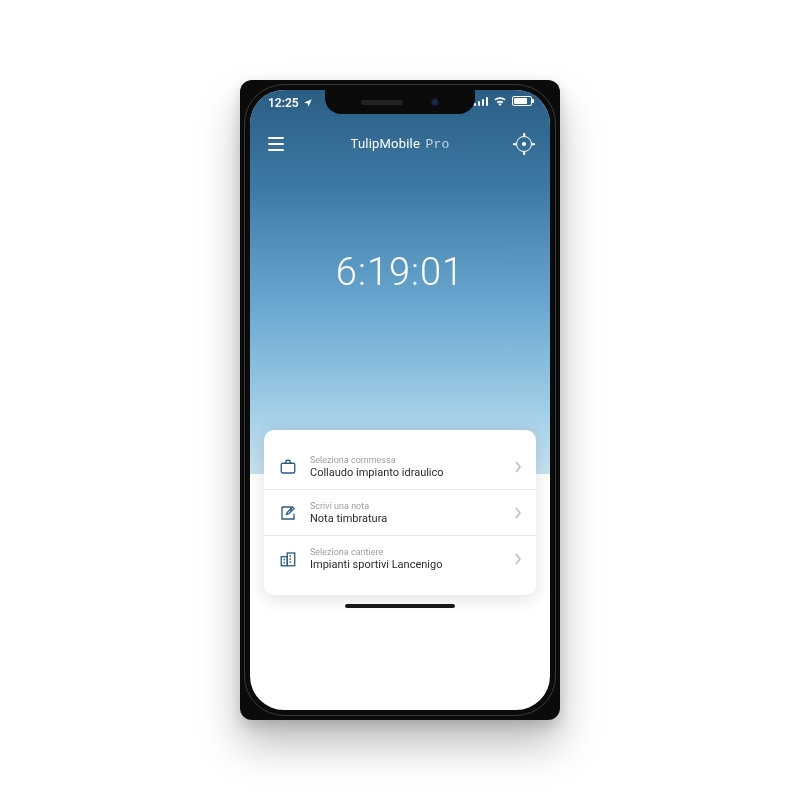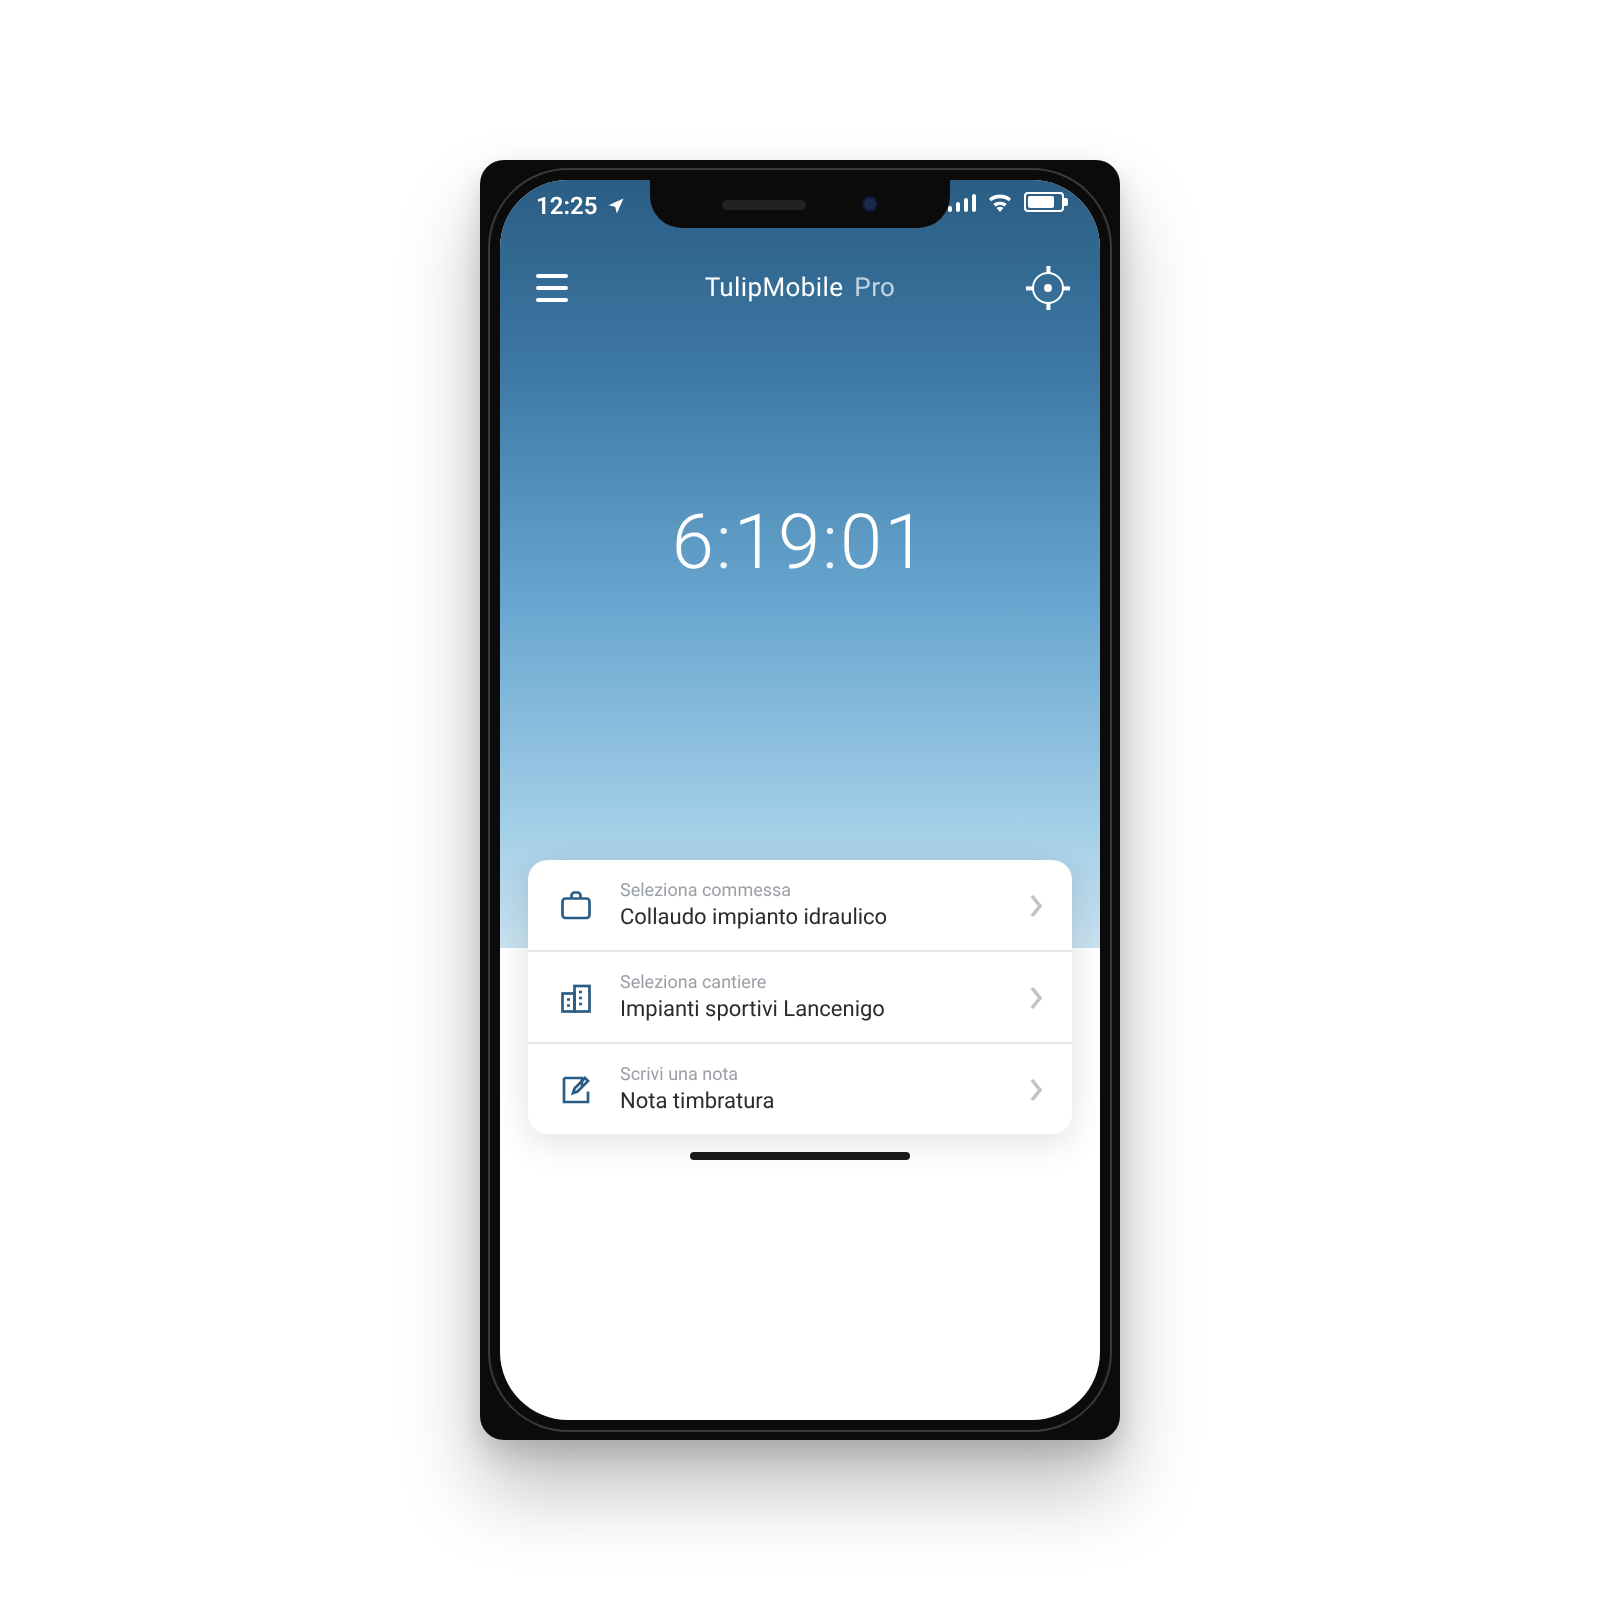--- a/index.html
+++ b/index.html
@@ -101,21 +101,21 @@
     position:relative;
     z-index:5;
     height:40px;
     display:flex;
     align-items:center;
     justify-content:space-between;
     padding:0 16px;
     color:#fff;
   }
   .title{font-size:13px;font-weight:400;letter-spacing:0.2px;}
-  .title .pro{opacity:0.7;margin-left:2px;}
+  .title .pro{opacity:0.7;margin-left:2px;font-family:Liberation Mono, monospace;}
   .iconbtn{width:20px;height:20px;display:flex;align-items:center;justify-content:center;cursor:pointer;}
   .hamburger{display:flex;flex-direction:column;gap:4px;}
   .hamburger span{display:block;width:16px;height:1.8px;background:#fff;border-radius:1px;}
   .target-icon{position:relative;width:16px;height:16px;border-radius:50%;border:1.6px solid #fff;}
   .target-icon::before{content:"";position:absolute;top:50%;left:50%;width:4px;height:4px;background:#fff;border-radius:50%;transform:translate(-50%,-50%);}
   .target-icon .tick{position:absolute;background:#fff;}
   .target-icon .t1{top:-4px;left:50%;width:1.6px;height:4px;transform:translateX(-50%);}
   .target-icon .t2{bottom:-4px;left:50%;width:1.6px;height:4px;transform:translateX(-50%);}
   .target-icon .t3{left:-4px;top:50%;height:1.6px;width:4px;transform:translateY(-50%);}
   .target-icon .t4{right:-4px;top:50%;height:1.6px;width:4px;transform:translateY(-50%);}
@@ -131,21 +131,21 @@
     letter-spacing:1px;
   }
   .clock .colon{color:#fff;opacity:0.9;}
   
   .card{
     position:relative;z-index:5;
     margin:auto 14px 0 14px;
     background:#ffffff;
     border-radius:10px;
     box-shadow:0 4px 18px rgba(0,0,0,0.12);
-    padding:0 0;
+    padding:14px 0;
     margin-top:136px;
   }
   .row{
     display:flex;
     align-items:center;
     gap:12px;
     padding:11px 14px 10px 14px;
     border-bottom:1px solid #e6e6e6;
     cursor:pointer;
   }
@@ -272,55 +272,55 @@
         <div class="chev">
           <svg width="8" height="12" viewBox="0 0 8 12" fill="none" stroke="#bfc4c9" stroke-width="1.8">
               <path d="M2 1l4 5-4 5"></path>
             </svg>
         </div>
       </div>
 
       <div class="row">
         <div class="ico">
           <svg width="18" height="18" viewBox="0 0 24 24" fill="none" stroke="#2b5d84" stroke-width="1.8">
+              <path d="M4 4h12v6"></path>
+              <path d="M4 4v16h16v-7"></path>
+              <path d="M20 6l-7 7-3 1 1-3 7-7 2 2z"></path>
+            </svg>
+        </div>
+        <div class="txt">
+          <div class="label">Scrivi una nota</div>
+          <div class="value">Nota timbratura</div>
+        </div>
+        <div class="chev">
+          <svg width="8" height="12" viewBox="0 0 8 12" fill="none" stroke="#bfc4c9" stroke-width="1.8">
+              <path d="M2 1l4 5-4 5"></path>
+            </svg>
+        </div>
+      </div>
+
+      <div class="row">
+        <div class="ico">
+          <svg width="18" height="18" viewBox="0 0 24 24" fill="none" stroke="#2b5d84" stroke-width="1.8">
               <rect x="3" y="9" width="8" height="12"></rect>
               <rect x="11" y="4" width="10" height="17"></rect>
               <path d="M14 8h2M14 12h2M14 16h2M6 13h2M6 17h2"></path>
             </svg>
         </div>
         <div class="txt">
           <div class="label">Seleziona cantiere</div>
           <div class="value">Impianti sportivi Lancenigo</div>
         </div>
         <div class="chev">
           <svg width="8" height="12" viewBox="0 0 8 12" fill="none" stroke="#bfc4c9" stroke-width="1.8">
               <path d="M2 1l4 5-4 5"></path>
             </svg>
         </div>
       </div>
 
-      <div class="row">
-        <div class="ico">
-          <svg width="18" height="18" viewBox="0 0 24 24" fill="none" stroke="#2b5d84" stroke-width="1.8">
-              <path d="M4 4h12v6"></path>
-              <path d="M4 4v16h16v-7"></path>
-              <path d="M20 6l-7 7-3 1 1-3 7-7 2 2z"></path>
-            </svg>
-        </div>
-        <div class="txt">
-          <div class="label">Scrivi una nota</div>
-          <div class="value">Nota timbratura</div>
-        </div>
-        <div class="chev">
-          <svg width="8" height="12" viewBox="0 0 8 12" fill="none" stroke="#bfc4c9" stroke-width="1.8">
-              <path d="M2 1l4 5-4 5"></path>
-            </svg>
-        </div>
-      </div>
-
     </div>
 
 
     <div class="home-ind">
         <span></span>
       </div>
   </div>
 </div>
 <div class="phone-shadow"></div>
 

